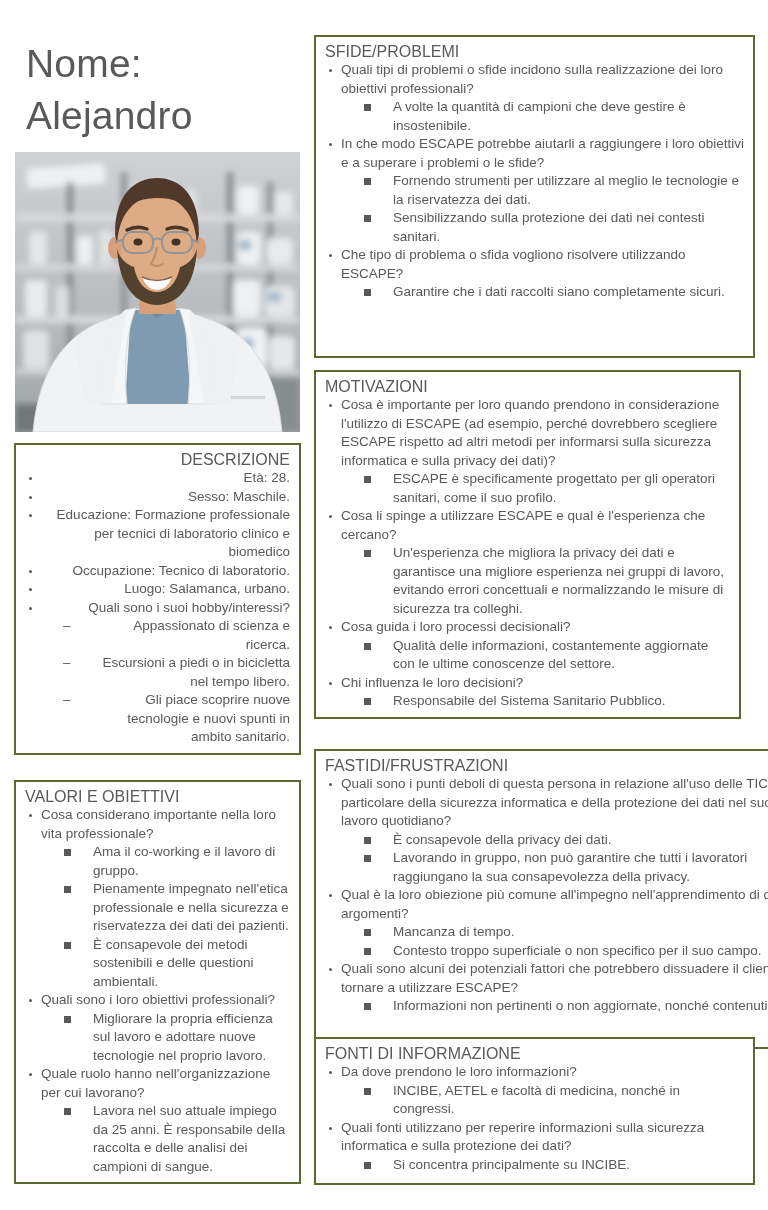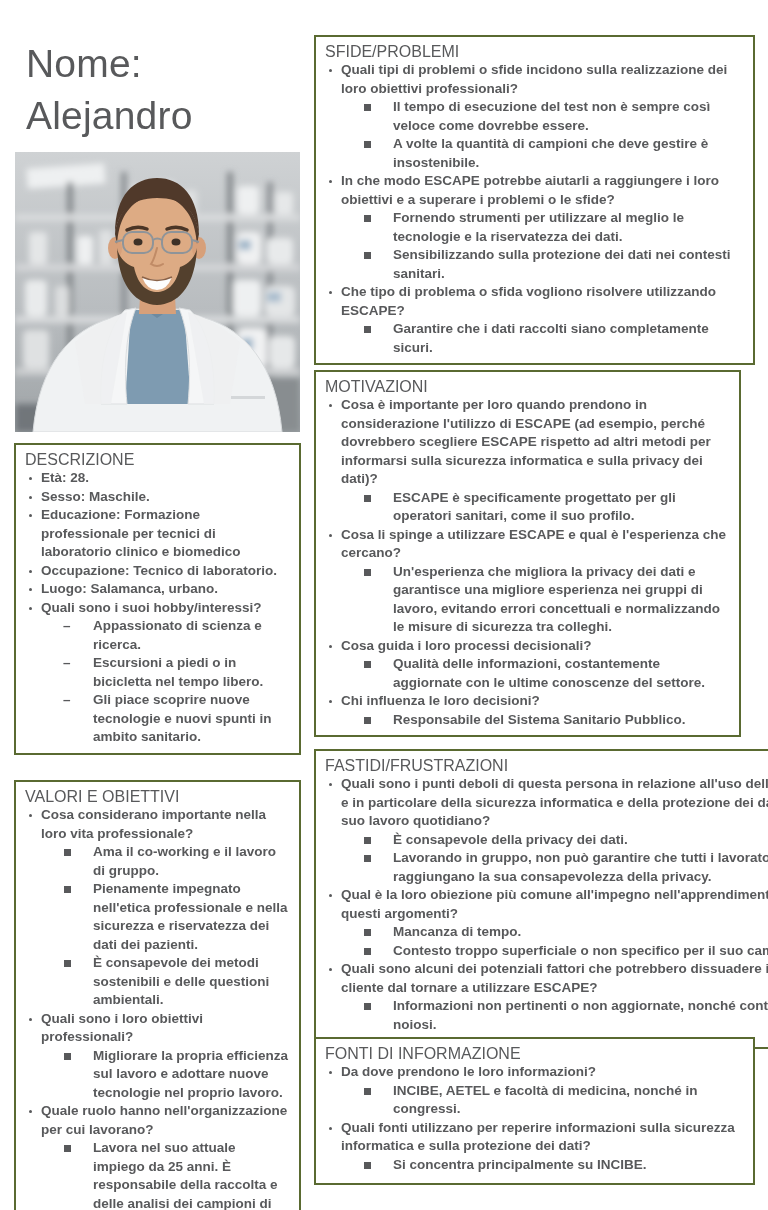--- a/index.html
+++ b/index.html
@@ -21,34 +21,34 @@
   }
   .photo svg { display:block; }
   .box {
     position:absolute; background:#ffffff;
     border:2px solid #5a6a31;
     padding:5px 9px 6px 9px;
     font-size:13.5px; line-height:18.5px;
   }
   .box-title { font-size:16px; line-height:19px; color:#58595b; }
   ul.l1 { list-style:none; }
-  ul.l1 > li { position:relative; padding-left:16px;font-weight:bold; }
+  ul.l1 > li { position:relative; padding-left:16px; }
   ul.l2 { list-style:none; margin-left:20px; }
   ul.l2 > li { position:relative; padding-left:32px; }
   .marker { position:absolute; left:0; top:0; }
   .marker-dot {
     width:3px; height:3px; border-radius:50%;
     background:#58595b; left:4px; top:8px;
   }
   .marker-square {
     width:7px; height:7px; background:#58595b; left:3px; top:6px;
   }
   .marker-dash { left:2px; top:0; }
   
-  #box-descrizione { left:14px; top:443px;  width:287px; min-height:295px; }
+  #box-descrizione { left:14px; top:443px;  width:287px; min-height:295px;text-align:right; }
   #box-valori      { left:14px; top:780px;  width:287px; min-height:403px; }
   #box-sfide       { left:314px; top:35px;   width:441px; min-height:323px; }
   #box-motivazioni { left:314px; top:370px;  width:427px; min-height:345px; }
   #box-fastidi     { left:314px; top:749px;  width:508px; min-height:300px; }
   #box-fonti       { left:314px; top:1037px; width:441px; min-height:148px; }
 </style>
 </head>
 <body>
 
 <div class="page">
@@ -187,21 +187,20 @@
         <li class="l1-item"><span class="marker marker-dot"></span><span class="txt">Quale ruolo hanno nell'organizzazione per cui lavorano?</span><ul class="l2">
             <li class="l2-item"><span class="marker marker-square"></span><span class="txt">Lavora nel suo attuale impiego da 25 anni. È responsabile della raccolta e delle analisi dei campioni di sangue.</span></li>
           </ul></li>
       </ul>
   </section>
 
   <section class="box" id="box-sfide">
     <div class="box-title">SFIDE/PROBLEMI</div>
     <ul class="l1">
         <li class="l1-item"><span class="marker marker-dot"></span><span class="txt">Quali tipi di problemi o sfide incidono sulla realizzazione dei loro obiettivi professionali?</span><ul class="l2">
-            <li class="l2-item"><span class="marker marker-square"></span><span class="txt">Il tempo di esecuzione del test non è sempre così veloce come dovrebbe essere.</span></li>
             <li class="l2-item"><span class="marker marker-square"></span><span class="txt">A volte la quantità di campioni che deve gestire è insostenibile.</span></li>
           </ul></li>
         <li class="l1-item"><span class="marker marker-dot"></span><span class="txt">In che modo ESCAPE potrebbe aiutarli a raggiungere i loro obiettivi e a superare i problemi o le sfide?</span><ul class="l2">
             <li class="l2-item"><span class="marker marker-square"></span><span class="txt">Fornendo strumenti per utilizzare al meglio le tecnologie e la riservatezza dei dati.</span></li>
             <li class="l2-item"><span class="marker marker-square"></span><span class="txt">Sensibilizzando sulla protezione dei dati nei contesti sanitari.</span></li>
           </ul></li>
         <li class="l1-item"><span class="marker marker-dot"></span><span class="txt">Che tipo di problema o sfida vogliono risolvere utilizzando ESCAPE?</span><ul class="l2">
             <li class="l2-item"><span class="marker marker-square"></span><span class="txt">Garantire che i dati raccolti siano completamente sicuri.</span></li>
           </ul></li>
       </ul>

